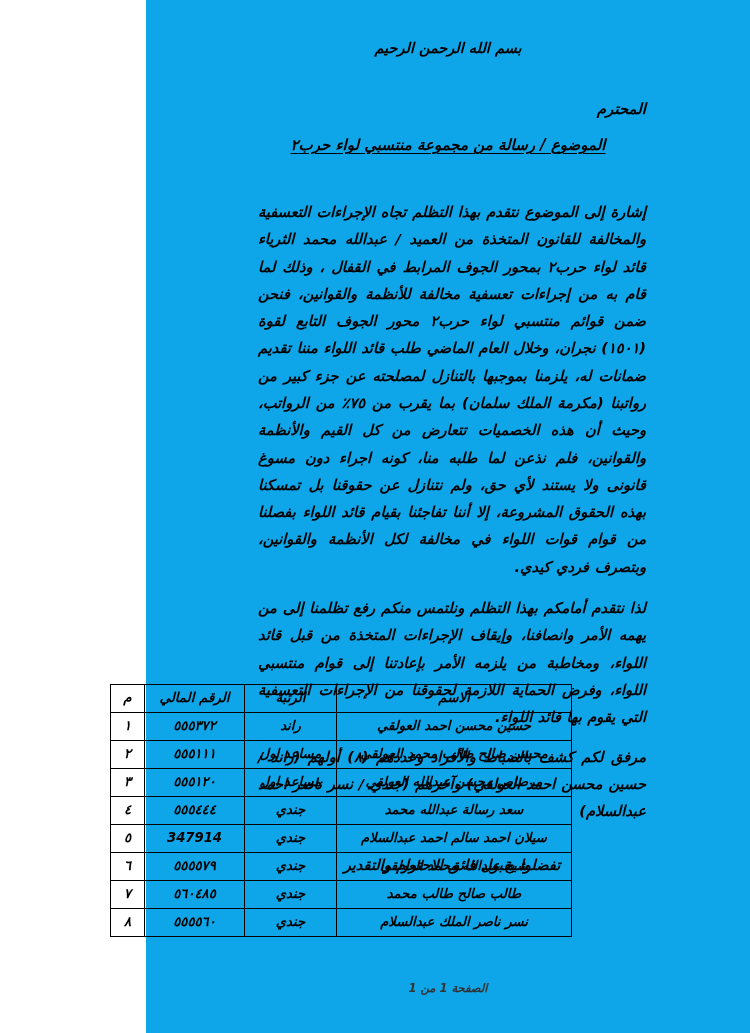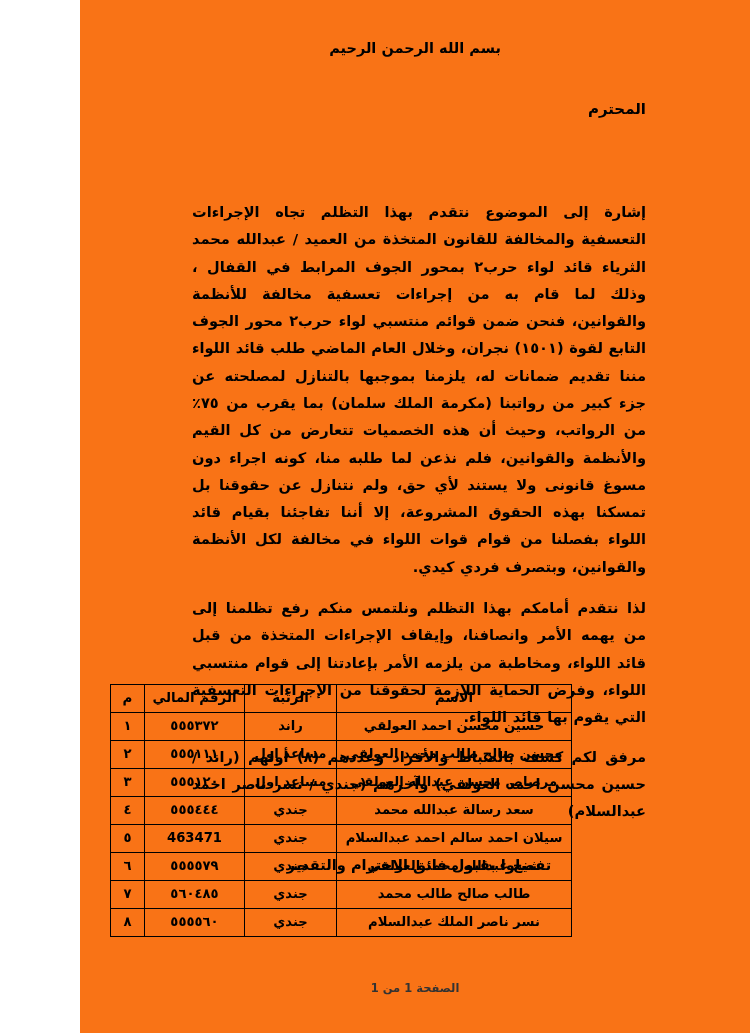--- a/index.html
+++ b/index.html
@@ -11,24 +11,25 @@
     height: 1033px;
     background: #ffffff;
     font-family: "DejaVu Sans", "Liberation Sans", sans-serif;
     color: #000000;
     position: relative;
     overflow: hidden;
   }
 
   .page {
     position: relative;
-    width: 670px;
+    width: 604px;
     height: 1033px;
-    background: #f97316;
+    background: #0ea5e9;
     box-sizing: border-box;
+    font-style: italic;
   }
 
   
   .basmala {
     text-align: center;
     font-size: 14.5px;
     font-weight: bold;
     letter-spacing: 0;
     margin: 0;
     position: absolute;
@@ -172,20 +173,23 @@
 </head>
 <body>
 
 <div class="page">
 
   <div class="basmala">بسم الله الرحمن الرحيم</div>
 
   <div class="header-block">
     <div class="addressee-row">
       <span class="addressee-honorific">المحترم</span>
+    </div>
+    <div class="subject-line">
+      <span class="underlined">الموضوع / رسالة من مجموعة منتسبي لواء حرب٢</span>
     </div>
   </div>
 
   <div class="body-area">
     <p class="para">إشارة إلى الموضوع نتقدم بهذا التظلم تجاه الإجراءات التعسفية والمخالفة للقانون المتخذة من العميد / عبدالله محمد الثرياء قائد لواء حرب٢ بمحور الجوف المرابط في القفال ، وذلك لما قام به من إجراءات تعسفية مخالفة للأنظمة والقوانين، فنحن ضمن قوائم منتسبي لواء حرب٢ محور الجوف التابع لقوة (١٥٠١) نجران، وخلال العام الماضي طلب قائد اللواء مننا تقديم ضمانات له، يلزمنا بموجبها بالتنازل لمصلحته عن جزء كبير من رواتبنا (مكرمة الملك سلمان) بما يقرب من ٧٥٪ من الرواتب، وحيث أن هذه الخصميات تتعارض من كل القيم والأنظمة والقوانين، فلم نذعن لما طلبه منا، كونه اجراء دون مسوغ قانونى ولا يستند لأي حق، ولم نتنازل عن حقوقنا بل تمسكنا بهذه الحقوق المشروعة، إلا أننا تفاجئنا بقيام قائد اللواء بفصلنا من قوام قوات اللواء في مخالفة لكل الأنظمة والقوانين، وبتصرف فردي كيدي.</p>
 
     <p class="para">لذا نتقدم أمامكم بهذا التظلم ونلتمس منكم رفع تظلمنا إلى من يهمه الأمر وانصافنا، وإيقاف الإجراءات المتخذة من قبل قائد اللواء، ومخاطبة من يلزمه الأمر بإعادتنا إلى قوام منتسبي اللواء، وفرض الحماية اللازمة لحقوقنا من الإجراءات التعسفية التي يقوم بها قائد اللواء.</p>
 
     <p class="para-attach">مرفق لكم كشف بالضباط والأفراد وعددهم (٨) أولهم (راند / حسين محسن احمد العولقي) وآخرهم (جندي / نسر ناصر احمد عبدالسلام)</p>
 
@@ -229,21 +233,21 @@
           </tr>
           <tr>
             <td>سعد رسالة عبدالله محمد</td>
             <td>جندي</td>
             <td>٥٥٥٤٤٤</td>
             <td>٤</td>
           </tr>
           <tr>
             <td>سيلان احمد سالم احمد عبدالسلام</td>
             <td>جندي</td>
-            <td>463471</td>
+            <td>347914</td>
             <td>٥</td>
           </tr>
           <tr>
             <td>شيخ عبدالله محمد العولقي</td>
             <td>جندي</td>
             <td>٥٥٥٥٧٩</td>
             <td>٦</td>
           </tr>
           <tr>
             <td>طالب صالح طالب محمد</td>

